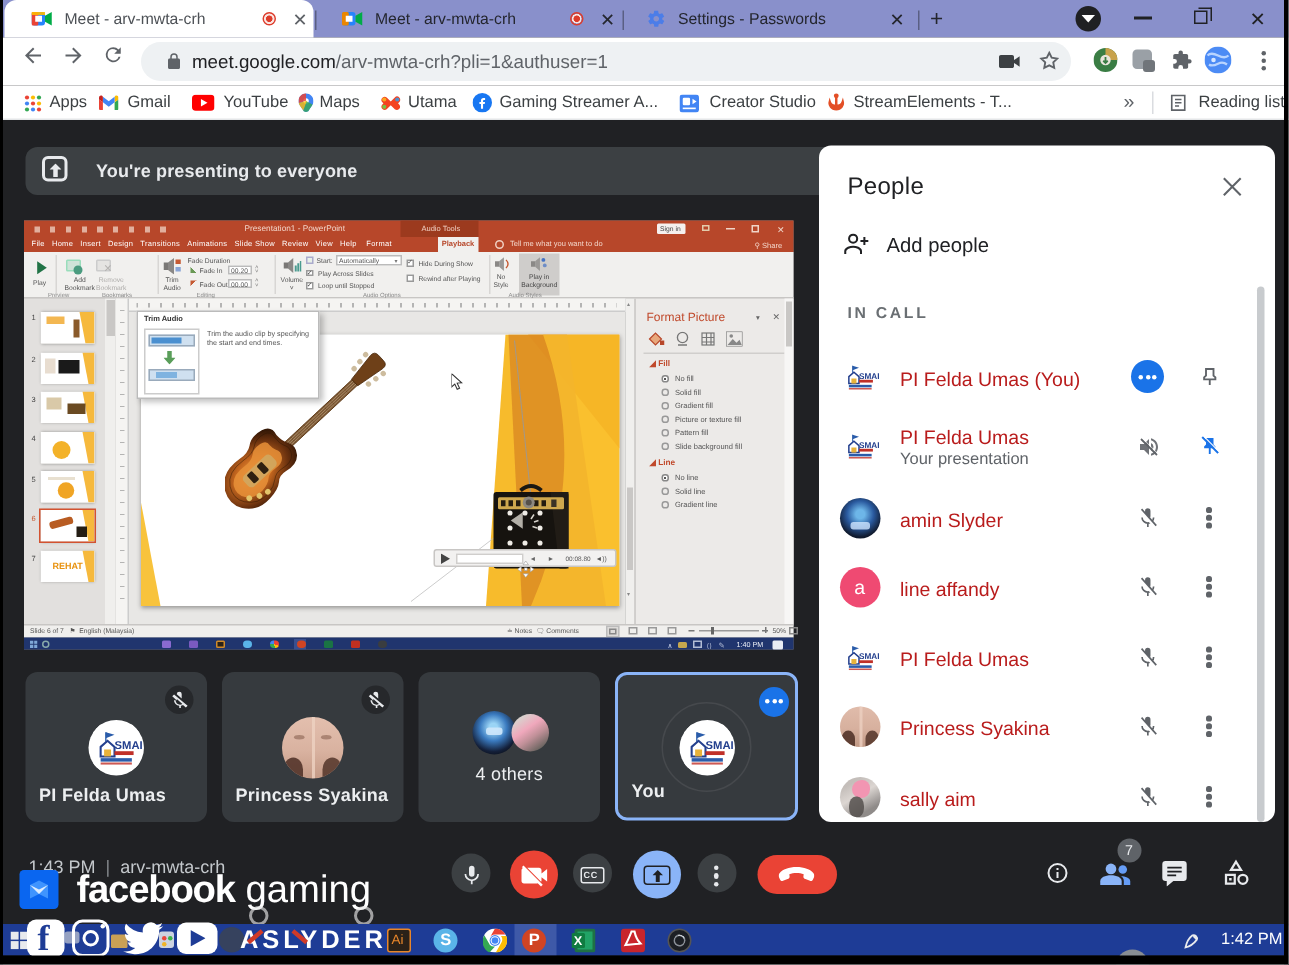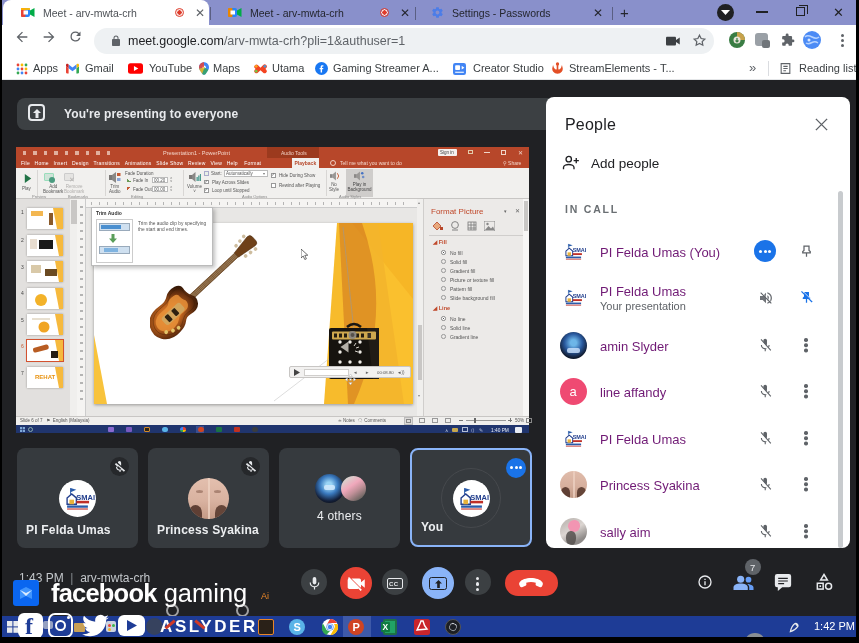--- a/index.html
+++ b/index.html
@@ -32,21 +32,21 @@
 
 .cbtn{position:absolute;border-radius:50%}
 
 #taskbar{position:absolute;left:0;top:616px;width:859px;height:21px;background:#1e3c96}
 
 #frameL{position:absolute;left:0;top:0;width:2px;height:643px;background:#000}
 #frameR{position:absolute;right:0;top:0;width:3px;height:643px;background:#000}
 #frameB{position:absolute;left:0;top:637px;width:859px;height:6px;background:#000}
 .row{position:absolute;left:0;width:304px;height:46px}
 .avatar{position:absolute;left:14px;top:7px;width:27px;height:27px;border-radius:50%;overflow:hidden}
-.rname{position:absolute;left:54px;top:14px;font-size:13px;color:#701a75;white-space:nowrap}
+.rname{position:absolute;left:54px;top:14px;font-size:13px;color:#b91c1c;white-space:nowrap}
 .rico{position:absolute;top:11px}
 .dots3{width:3.5px;height:3.5px;border-radius:50%;background:#5f6368;box-shadow:0 5.2px 0 #5f6368,0 10.4px 0 #5f6368}
 svg{display:block}
 .thumb{position:absolute;width:36px;height:21px;box-shadow:0 0 2px rgba(0,0,0,.35)}
 </style></head><body>
 <div id="app">
 <svg width="0" height="0" style="position:absolute">
       <defs>
 <symbol id="smai" viewBox="-2.5 -2.5 32 32">
  <rect width="27" height="27" fill="#fff"></rect>
@@ -882,21 +882,21 @@
   <div class="abs" style="left:108px;top:628px;width:3px;height:3px;background:#f0b428;border-radius:50%"></div>
   <div class="abs" style="left:118px;top:615px;width:27px;height:21px;background:#fff;border-radius:6px"></div>
   <svg class="abs" style="left:127px;top:620px" width="10" height="11" viewBox="0 0 10 11">
       <path d="M0 0 L10 5.5 L0 11 Z" fill="#1e3c96"></path>
     </svg>
   <div class="abs" style="left:146px;top:618px;width:17px;height:17px;background:#3c4450;border-radius:50%;opacity:.8"></div>
   <div class="abs" style="left:160px;top:617px;font-size:17px;font-weight:bold;color:#fff;letter-spacing:2.6px;font-stretch:condensed">ASLYDER</div>
   <div class="abs" style="left:194px;top:623px;width:12px;height:2.5px;background:#d03a28;transform:rotate(40deg)"></div>
     <div class="abs" style="left:164px;top:623px;width:12px;height:2.5px;background:#d03a28;transform:rotate(-40deg)"></div>
   <div class="abs" style="left:258px;top:619px;width:16px;height:16px;background:#2a2118;border:1.5px solid #e8862a;border-radius:2px"></div>
-  <div class="abs" style="left:261px;top:591px;font-size:9px;font-weight:normal;color:#e8862a">Ai</div>
+  <div class="abs" style="left:261px;top:621px;font-size:9px;font-weight:normal;color:#e8862a">Ai</div>
   <div class="abs" style="left:289px;top:619px;width:16px;height:16px;background:#5ab4e8;border-radius:50%"></div>
   <div class="abs" style="left:293.5px;top:620.5px;font-size:11px;font-weight:bold;color:#fff">S</div>
   <svg class="abs" style="left:322px;top:619px" width="16" height="16" viewBox="0 0 16 16">
       <circle cx="8" cy="8" r="8" fill="#fff"></circle>
       <path d="M8 0a8 8 0 0 1 7 4H8a4 4 0 0 0-3.7 2.5z" fill="#ea4335"></path>
       <path d="M15.5 5a8 8 0 0 1-7 11l3.7-6.5A4 4 0 0 0 12 5z" fill="#fbbc04"></path>
       <path d="M.9 4.5 4.6 11A4 4 0 0 0 8 12l-3.7 4A8 8 0 0 1 .9 4.5z" fill="#34a853"></path>
       <circle cx="8" cy="8" r="3.6" fill="#4285f4"></circle>
       <circle cx="8" cy="8" r="2.9" fill="#fff"></circle>
       <circle cx="8" cy="8" r="2.2" fill="#4285f4"></circle>

